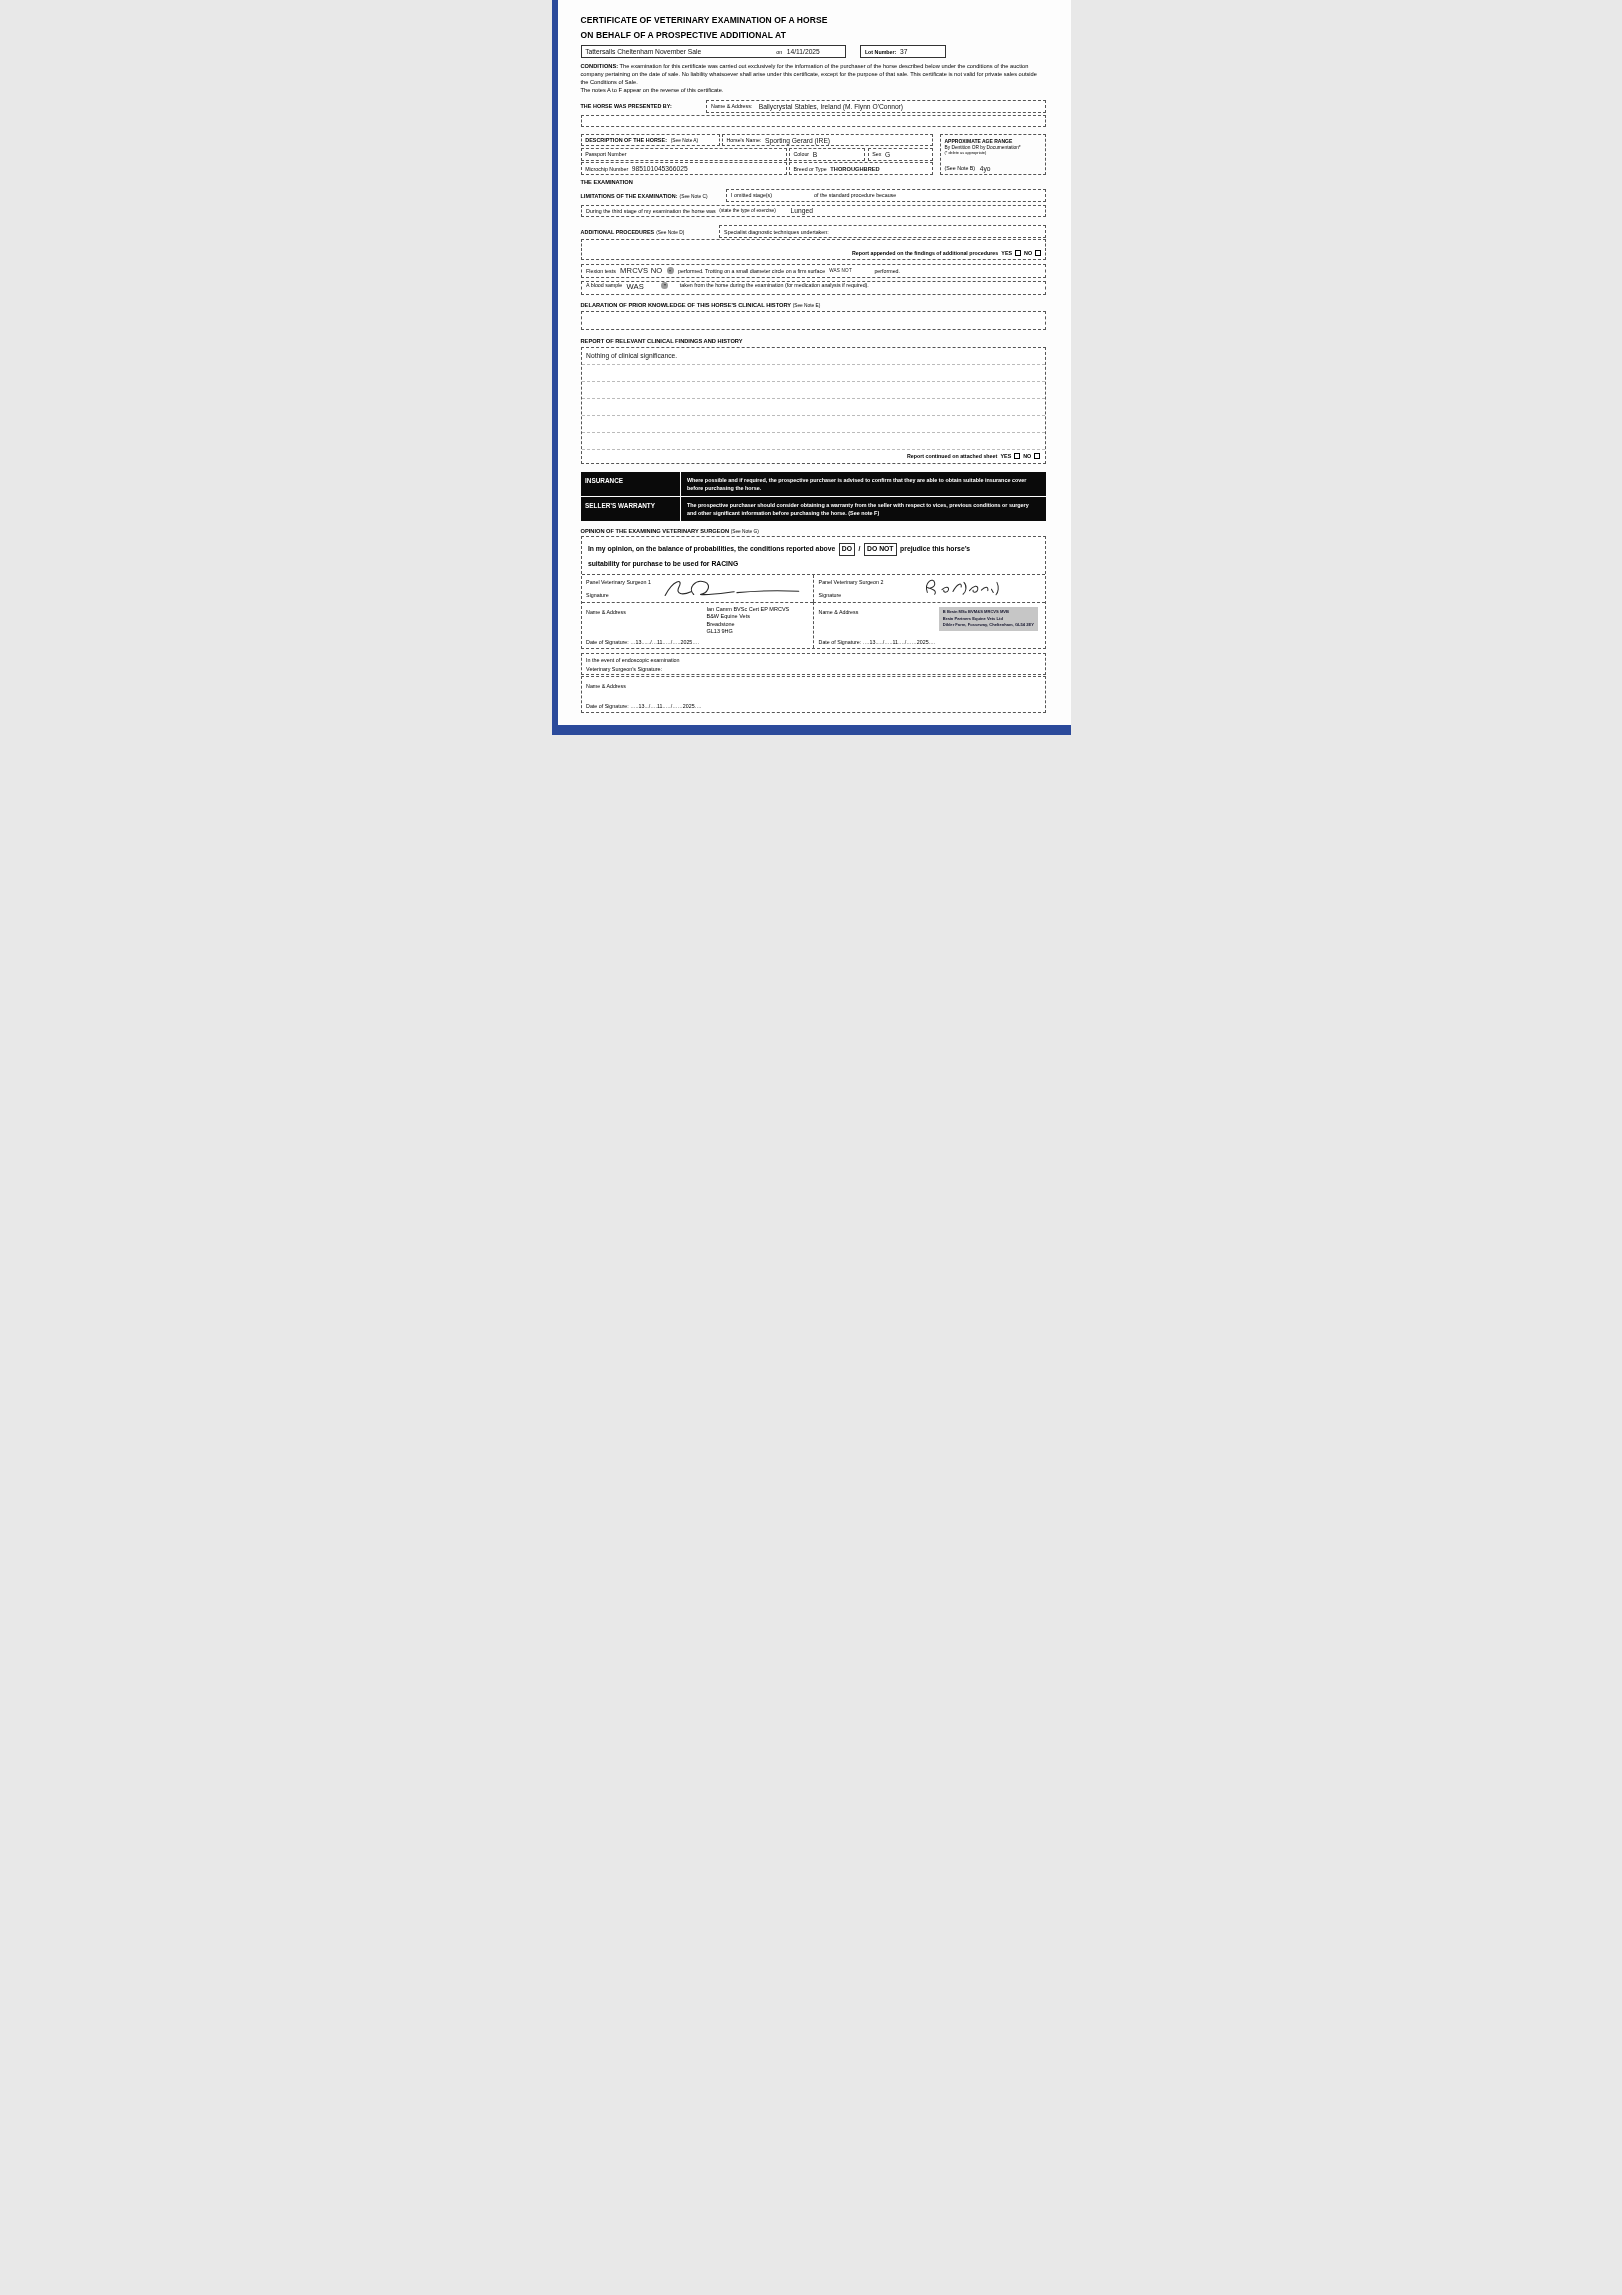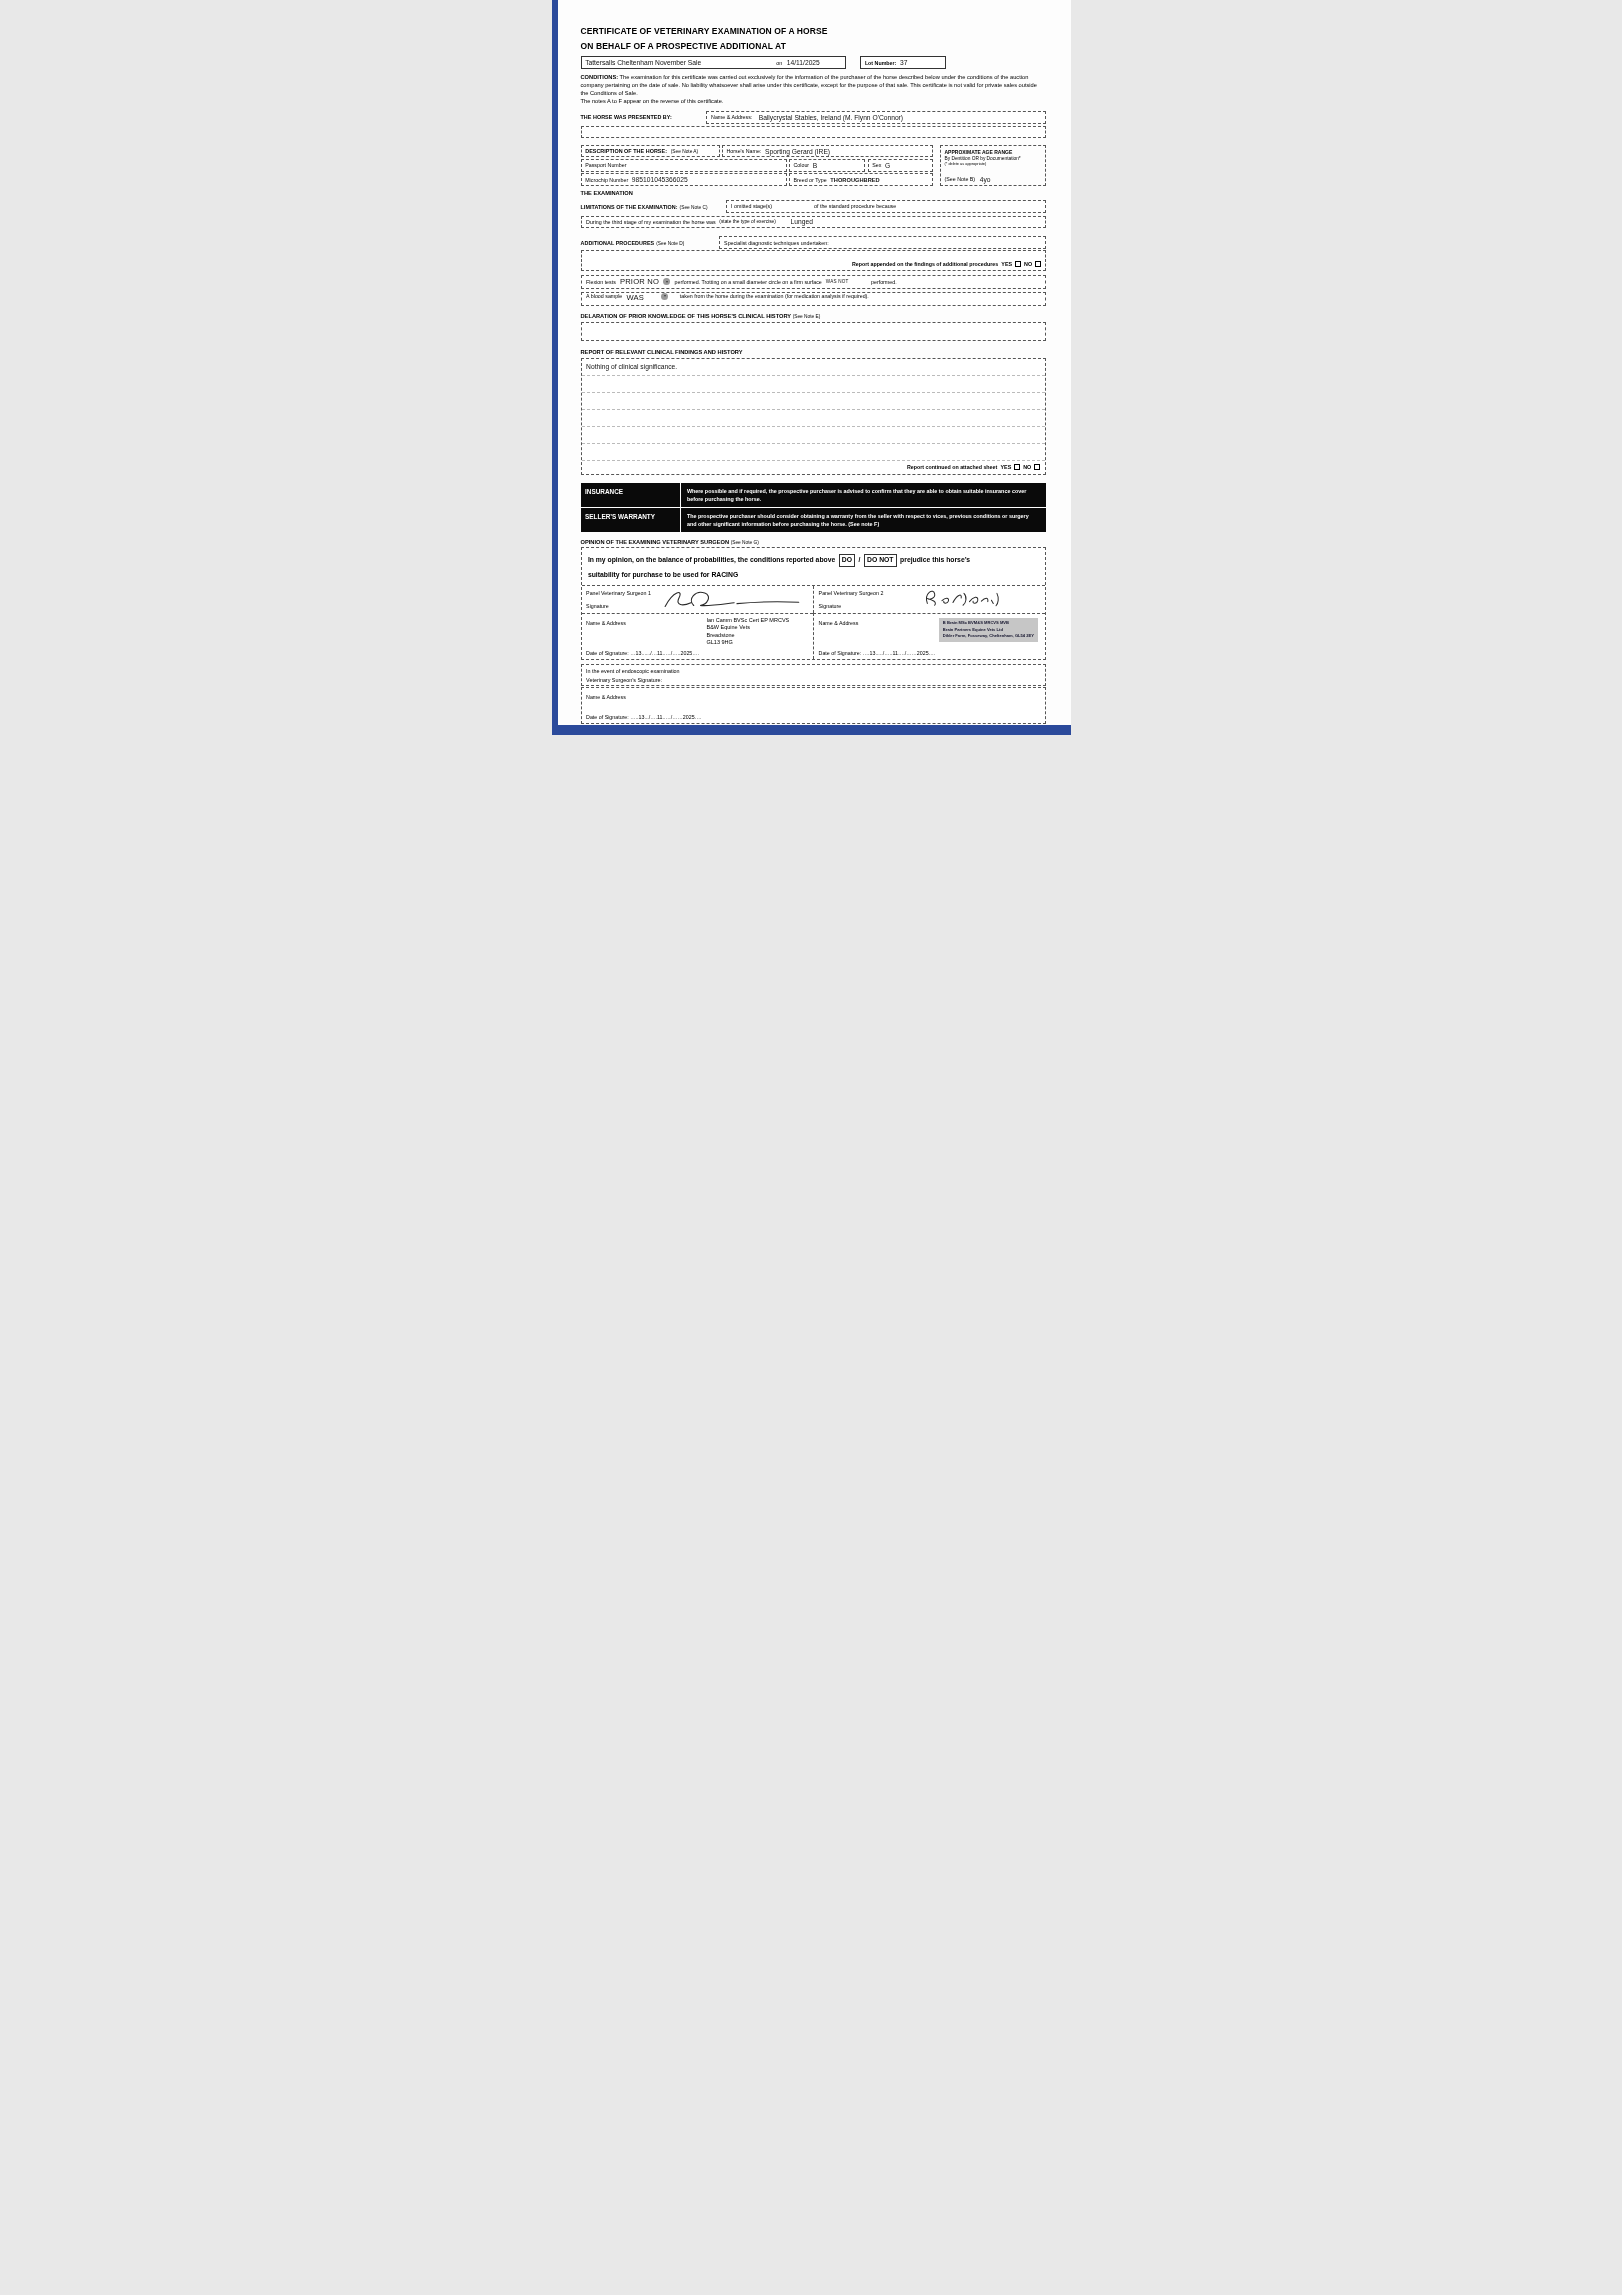--- a/index.html
+++ b/index.html
@@ -6,21 +6,21 @@
   html,body { background:#e8e8e8; }
   body { font-family:"Liberation Sans", sans-serif; color:#000; }
   .sheet { width:519px; height:735px; margin:0 auto; background:#fdfdfd; position:relative; overflow:hidden; }
   .bar-left { position:absolute; left:0; top:0; bottom:0; width:6.9px; background:#2b4a9b; z-index:2; }
   .bar-bottom { position:absolute; left:0; right:0; bottom:0; height:10px; background:#2b4a9b; z-index:2; }
   .content { position:absolute; left:29px; right:25px; top:0; }
 
   .fbox { border:0.5px dashed #555; background:#fff; }
   .solidbox { border:0.7px solid #333; background:#fff; }
 
-  .title-block { padding-top:26px; }
+  .title-block { padding-top:15px; }
   .title { font-size:8.5px; font-weight:bold; letter-spacing:0.1px; margin-bottom:5px; }
 
   .sale-row { display:flex; align-items:stretch; margin-top:1.8px; }
   .sale-box { width:265px; height:13px; display:flex; align-items:center; padding:0 3.7px; gap:4.6px; }
   .lot-box { width:86px; height:13px; margin-left:14.7px; display:flex; align-items:center; padding:0 3.7px; gap:3.7px; }
   .lbl { font-size:5.3px; white-space:nowrap; }
   .lbl.b { font-weight:bold; }
   .note { font-weight:normal; font-size:4.8px; }
   .filled { color:#111; }
   .filled.lg { font-size:6.7px; }
@@ -219,21 +219,21 @@
     <div class="fbox report-appended">
       <span class="lbl b">Report appended on the findings of additional procedures</span>
       <span class="yn">YES</span>
       <span class="checkbox"></span>
       <span class="yn">NO</span>
       <span class="checkbox"></span>
     </div>
 
     <div class="fbox flexion">
       <span class="lbl">Flexion tests</span>
-      <span class="filled xl">PRIOR NO</span>
+      <span class="filled xl">MRCVS NO</span>
       <span class="dd-icon"></span>
       <span class="lbl">performed. Trotting on a small diameter circle on a firm surface</span>
       <span class="filled smcaps">WAS NOT</span>
       <span class="lbl" style="margin-left:18.4px">performed.</span>
     </div>
 
     <div class="fbox blood">
       <span class="lbl">A blood sample</span>
       <span class="filled xl">WAS</span>
       <span class="dd-icon" style="margin-left:13px"></span>

